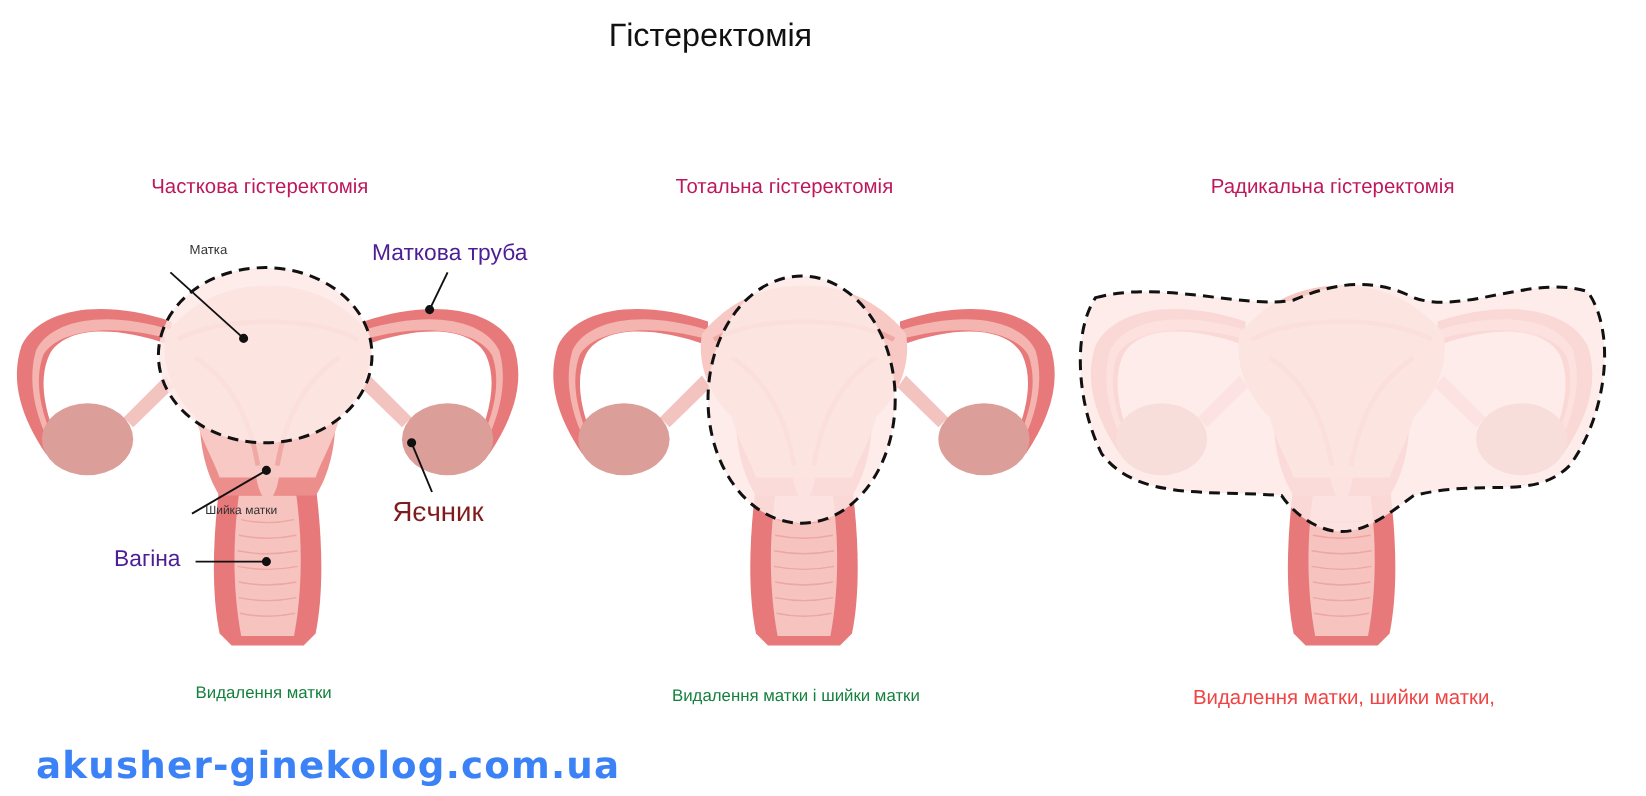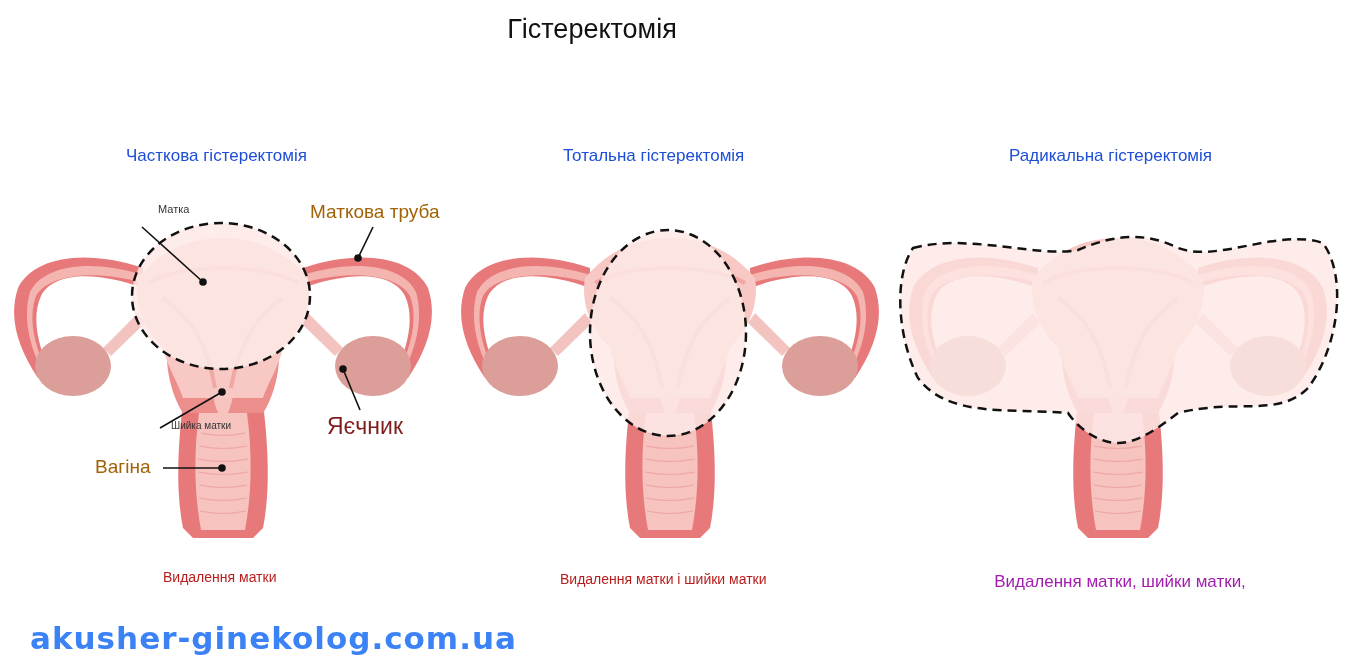--- a/index.html
+++ b/index.html
@@ -1,24 +1,24 @@
 <!DOCTYPE html>
 <html><head>
 <meta charset="utf-8">
 <style>
   html, body { margin:0; padding:0; background:#ffffff; }
   body { width:1372px; height:663px; position:relative; overflow:hidden;
          font-family:"Liberation Sans", "DejaVu Sans", sans-serif; color:#222; }
   .abs { position:absolute; white-space:nowrap; }
   .title { left:0; width:1184px; top:14px; text-align:center; font-size:27px; color:#111; }
-  .panel-title { font-size:17px; color:#1d4ed8; }
-  .caption { font-size:14px; color:#b91c1c; }
-  .caption-lg { font-size:17px; color:#a21caf; line-height:29px; text-align:center; }
+  .panel-title { font-size:17px; color:#be185d; }
+  .caption { font-size:14px; color:#15803d; }
+  .caption-lg { font-size:17px; color:#ef4444; line-height:29px; text-align:center; }
   .label-sm { font-size:11px; color:#333;padding-left:40px; }
-  .label-lg { font-size:19px; color:#a16207; }
+  .label-lg { font-size:19px; color:#4c1d95; }
   .label-grey { font-size:23px; color:#7f1d1d; }
   .watermark { left:30px; top:620px; font-size:31px; font-weight:bold; color:#3b82f6;
                letter-spacing:1px; font-family:"DejaVu Sans", sans-serif; }
   svg.fig { position:absolute; left:0; top:0; }
 </style>
 </head>
 <body>
 
 <div class="abs title">Гістеректомія</div>
 

